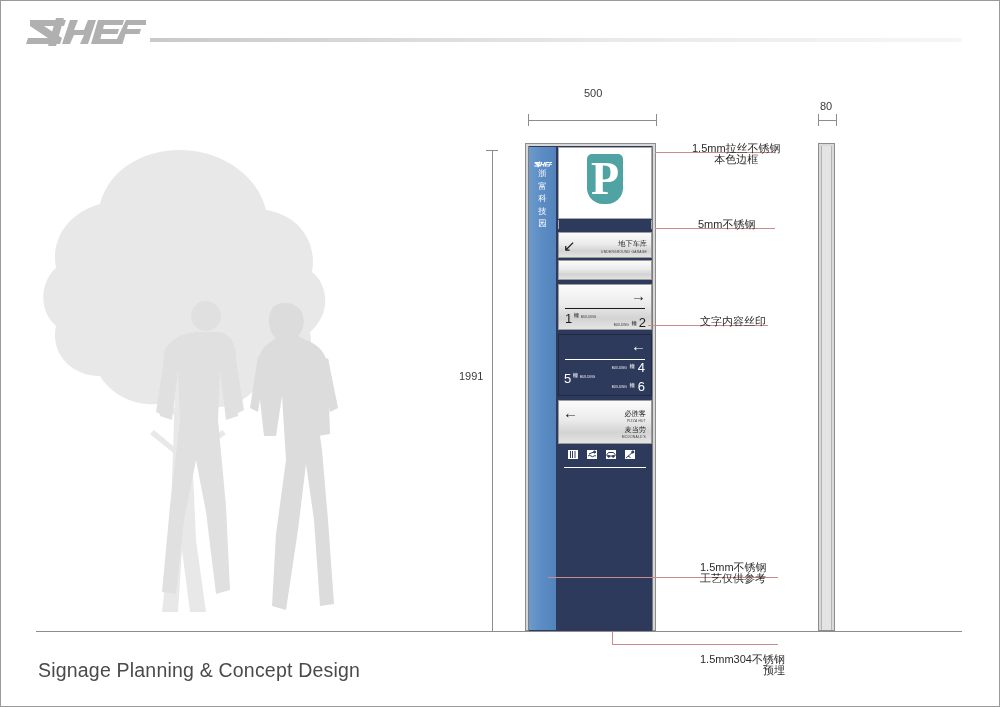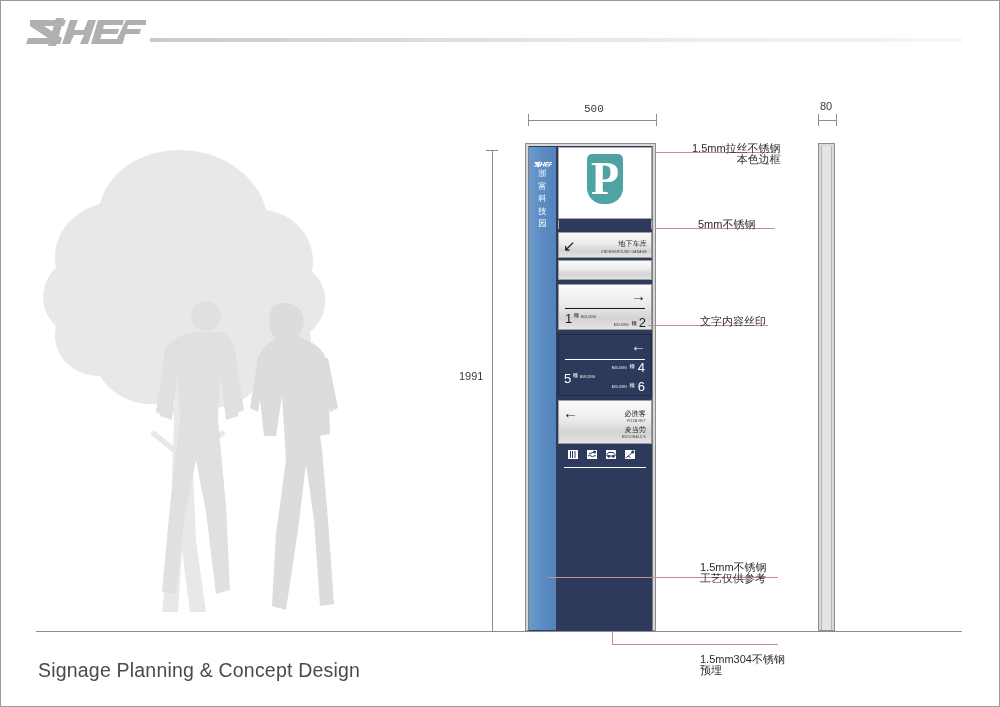--- a/index.html
+++ b/index.html
@@ -275,21 +275,21 @@
                L234 316 L246 316 L252 276 L256 340 L246 414 L242 486 L256 490
                L268 410 L276 344 L284 400 L290 486 L304 484 L298 400 L292 330 L284 272
                L288 316 L300 314 L298 250 C298 234 288 224 276 220 L268 216
                C276 208 276 192 266 186 C260 182 250 182 244 186 Z"></path>
       <path d="M228 236 L220 288 L228 292 L236 240 Z"></path>
       <path d="M298 238 L308 288 L300 292 L290 242 Z"></path>
     </g>
   </svg>
 </div>
 
-<div class="dim-label" style="left:584px; top:103px;font-family:Liberation Mono, monospace;">500</div>
+<div class="dim-label" style="left:584px; top:87px;">500</div>
 <div class="dim-h" style="left:528px; top:120px; width:128px;"></div>
 <div class="dim-tick" style="left:528px; top:114px; height:12px;"></div>
 <div class="dim-tick" style="left:656px; top:114px; height:12px;"></div>
 
 <div class="dim-label" style="left:820px; top:100px;">80</div>
 <div class="dim-h" style="left:818px; top:120px; width:18px;"></div>
 <div class="dim-tick" style="left:818px; top:114px; height:12px;"></div>
 <div class="dim-tick" style="left:836px; top:114px; height:12px;"></div>
 
 <div class="dim-v" style="left:492px; top:150px; height:481px;"></div>
@@ -414,21 +414,21 @@
     <div class="hairline w" style="left:6px; right:6px; top:320px;"></div>
 
   </div>
 </div>
 
 <div class="sign-side"></div>
 
 <div class="callout-line" style="left:655px; top:152px; width:120px;"></div>
 <div class="callout-text" style="left:692px; top:143px;">
   <div>1.5mm拉丝不锈钢</div>
-  <div style="text-align:right;">本色边框</div>
+  <div style="text-align:center;">本色边框</div>
 </div>
 
 <div class="callout-line" style="left:655px; top:228px; width:120px;"></div>
 <div class="callout-text" style="left:698px; top:219px;text-align:center;">
   <div>5mm不锈钢</div>
 </div>
 
 <div class="callout-line" style="left:648px; top:325px; width:120px;"></div>
 <div class="callout-text" style="left:700px; top:316px;">
   <div>文字内容丝印</div>
@@ -437,17 +437,17 @@
 <div class="callout-line" style="left:548px; top:577px; width:230px;"></div>
 <div class="callout-text" style="left:700px; top:562px;">
   <div>1.5mm不锈钢</div>
   <div>工艺仅供参考</div>
 </div>
 
 <div class="callout-line" style="left:612px; top:644px; width:166px;"></div>
 <div class="dim-tick" style="left:612px; top:631px; height:13px; background:#c98b8b;"></div>
 <div class="callout-text" style="left:700px; top:654px;">
   <div>1.5mm304不锈钢</div>
-  <div style="text-align:left;font-family:Liberation Serif, serif;">预埋</div>
+  <div style="text-align:right;font-family:Liberation Serif, serif;">预埋</div>
 </div>
 
 <div class="ground"></div>
 <div class="footer-title">Signage Planning &amp; Concept Design</div>
 
 </body></html>

